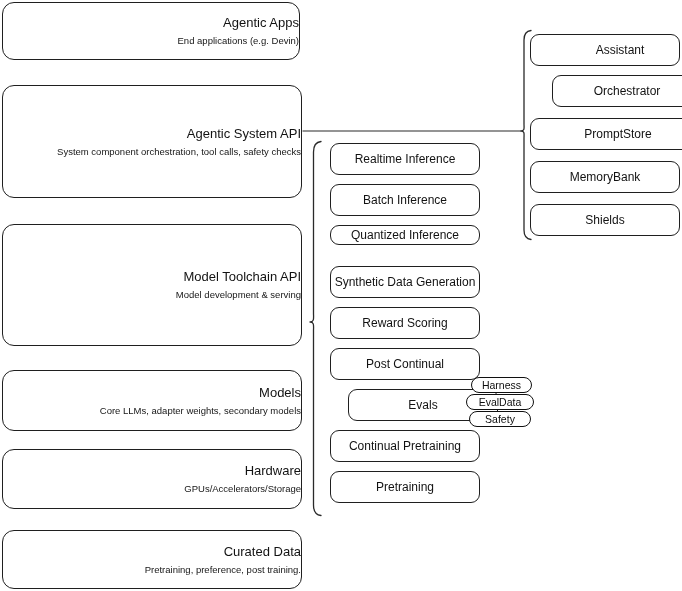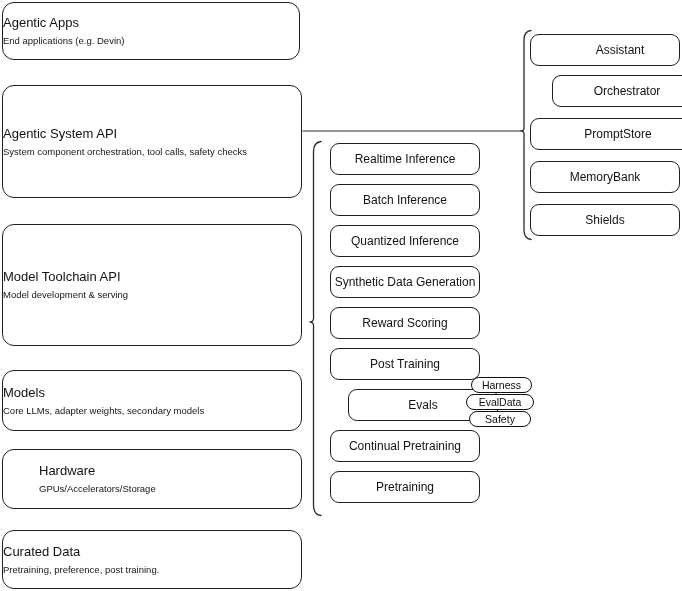--- a/index.html
+++ b/index.html
@@ -17,21 +17,21 @@
     overflow: hidden;
   }
   .layer-box {
     position: absolute;
     box-sizing: border-box;
     border: 1.1px solid #1f1f1f;
     border-radius: 12px;
     background: #ffffff;
     display: flex;
     flex-direction: column;
-    align-items: flex-start;
+    align-items: flex-end;
     justify-content: center;
     text-align: center;
   }
   .layer-title {
     font-size: 13px;
     line-height: 16px;
     color: #121212;
   }
   .layer-sub {
     font-size: 9.5px;
@@ -133,27 +133,27 @@
 
   <div class="layer-box" style="left:2px; top:530px; width:300px; height:59px;">
     <div class="layer-title">Curated Data</div>
     <div class="layer-sub">Pretraining, preference, post training.</div>
   </div>
 
   <div class="pill-box" style="left:330px; top:143px; width:150px; height:32px;">Realtime Inference</div>
 
   <div class="pill-box" style="left:330px; top:184px; width:150px; height:32px;">Batch Inference</div>
 
-  <div class="pill-box" style="left:330px; top:225px; width:150px; height:32px;">Quantized Inference</div>
+  <div class="pill-box" style="left:330px; top:225px; width:150px; height:20px;">Quantized Inference</div>
 
   <div class="pill-box" style="left:330px; top:266px; width:150px; height:32px;">Synthetic Data Generation</div>
 
   <div class="pill-box" style="left:330px; top:307px; width:150px; height:32px;">Reward Scoring</div>
 
-  <div class="pill-box" style="left:330px; top:348px; width:150px; height:32px;">Post Training</div>
+  <div class="pill-box" style="left:330px; top:348px; width:150px; height:32px;">Post Continual</div>
 
   <div class="pill-box" style="left:348px; top:389px; width:150px; height:32px;">Evals</div>
 
   <div class="pill-box" style="left:330px; top:430px; width:150px; height:32px;">Continual Pretraining</div>
 
   <div class="pill-box" style="left:330px; top:471px; width:150px; height:32px;">Pretraining</div>
 
   <div class="tag-pill" style="left:471px; top:377px; width:61px; height:16px;">Harness</div>
 
   <div class="tag-pill" style="left:466px; top:394px; width:68px; height:16px;">EvalData</div>

